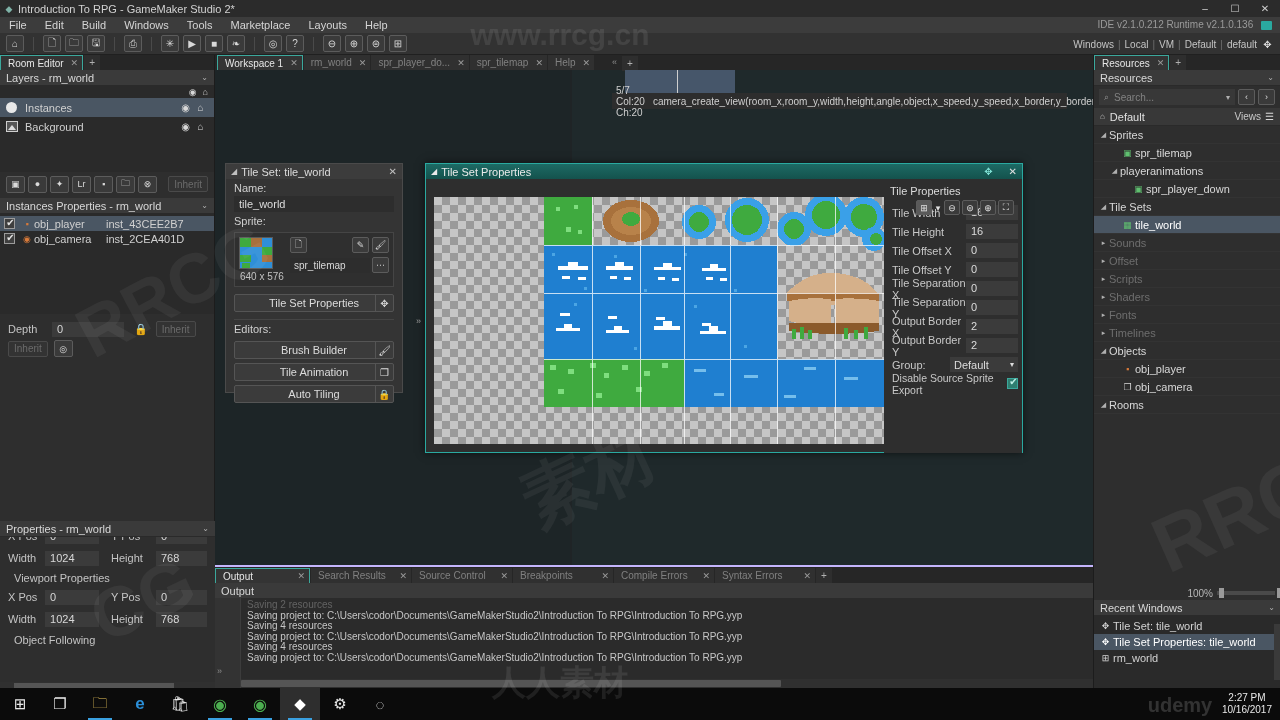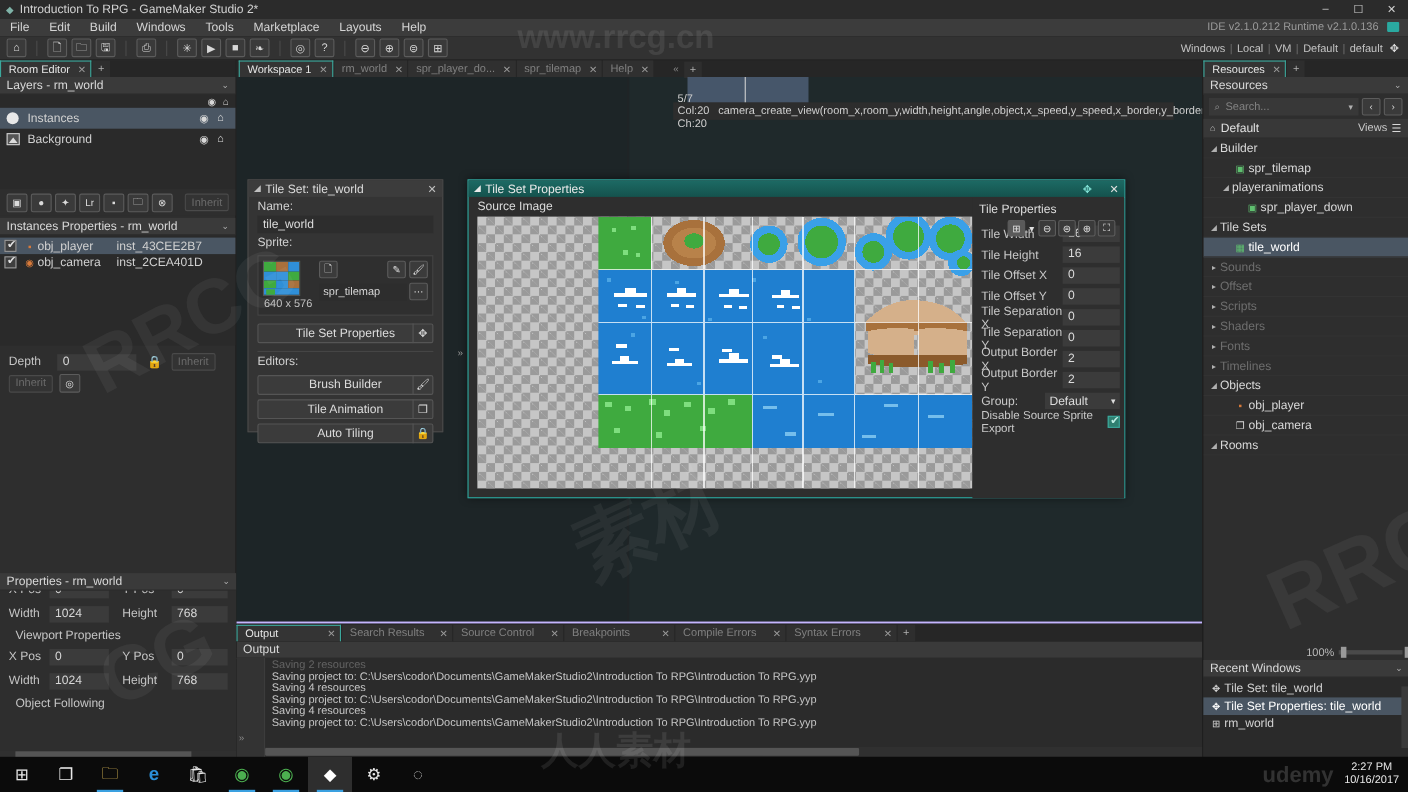--- a/index.html
+++ b/index.html
@@ -476,21 +476,20 @@
 </div>
 
 <div class="ui" id="tspwin">
   <div class="wt">
     <span style="font-size:8px;margin-right:4px;">◢</span>
     <span>Tile Set Properties</span>
     <span class="grip">✥</span>
     <span class="x">✕</span>
   </div>
 
-  <div id="srcimg-head">Source Image</div>
 
   <div id="tilearea">
     <div id="tilegrid">
       <svg width="340" height="247" viewBox="0 0 340 247" shape-rendering="crispEdges">
 
         <rect x="0" y="0" width="48" height="48" fill="#3faa3f"></rect>
         <rect x="12" y="10" width="4" height="4" fill="#7ede7e"></rect>
         <rect x="30" y="8" width="4" height="4" fill="#7ede7e"></rect>
         <rect x="22" y="30" width="5" height="5" fill="#7ede7e"></rect>
         <rect x="34" y="33" width="4" height="4" fill="#7ede7e"></rect>
@@ -744,21 +743,21 @@
     <span style="font-size:8px;margin-right:5px;color:#c0c0c0">⌂</span>
     <span>Default</span>
     <span style="margin-left:auto;font-size:10px;color:#c8c8c8">Views</span>
     <span style="margin-left:4px;font-size:10px;color:#d8d8d8">☰</span>
   </div>
 
   <div id="restree" style="height:290px;overflow:hidden;">
       <div class="trow lit">
         <span style="width: 4px; flex: 0 0 auto;"></span>
         <span class="tw">◢</span>
-        <span>Builder</span>
+        <span>Sprites</span>
       </div>
       <div class="trow lit">
         <span style="width: 15px; flex: 0 0 auto;"></span>
         <span class="tw"></span>
         <span class="ticon" style="color: rgb(95, 191, 111);">▣</span>
         <span>spr_tilemap</span>
       </div>
       <div class="trow lit">
         <span style="width: 15px; flex: 0 0 auto;"></span>
         <span class="tw">◢</span>

